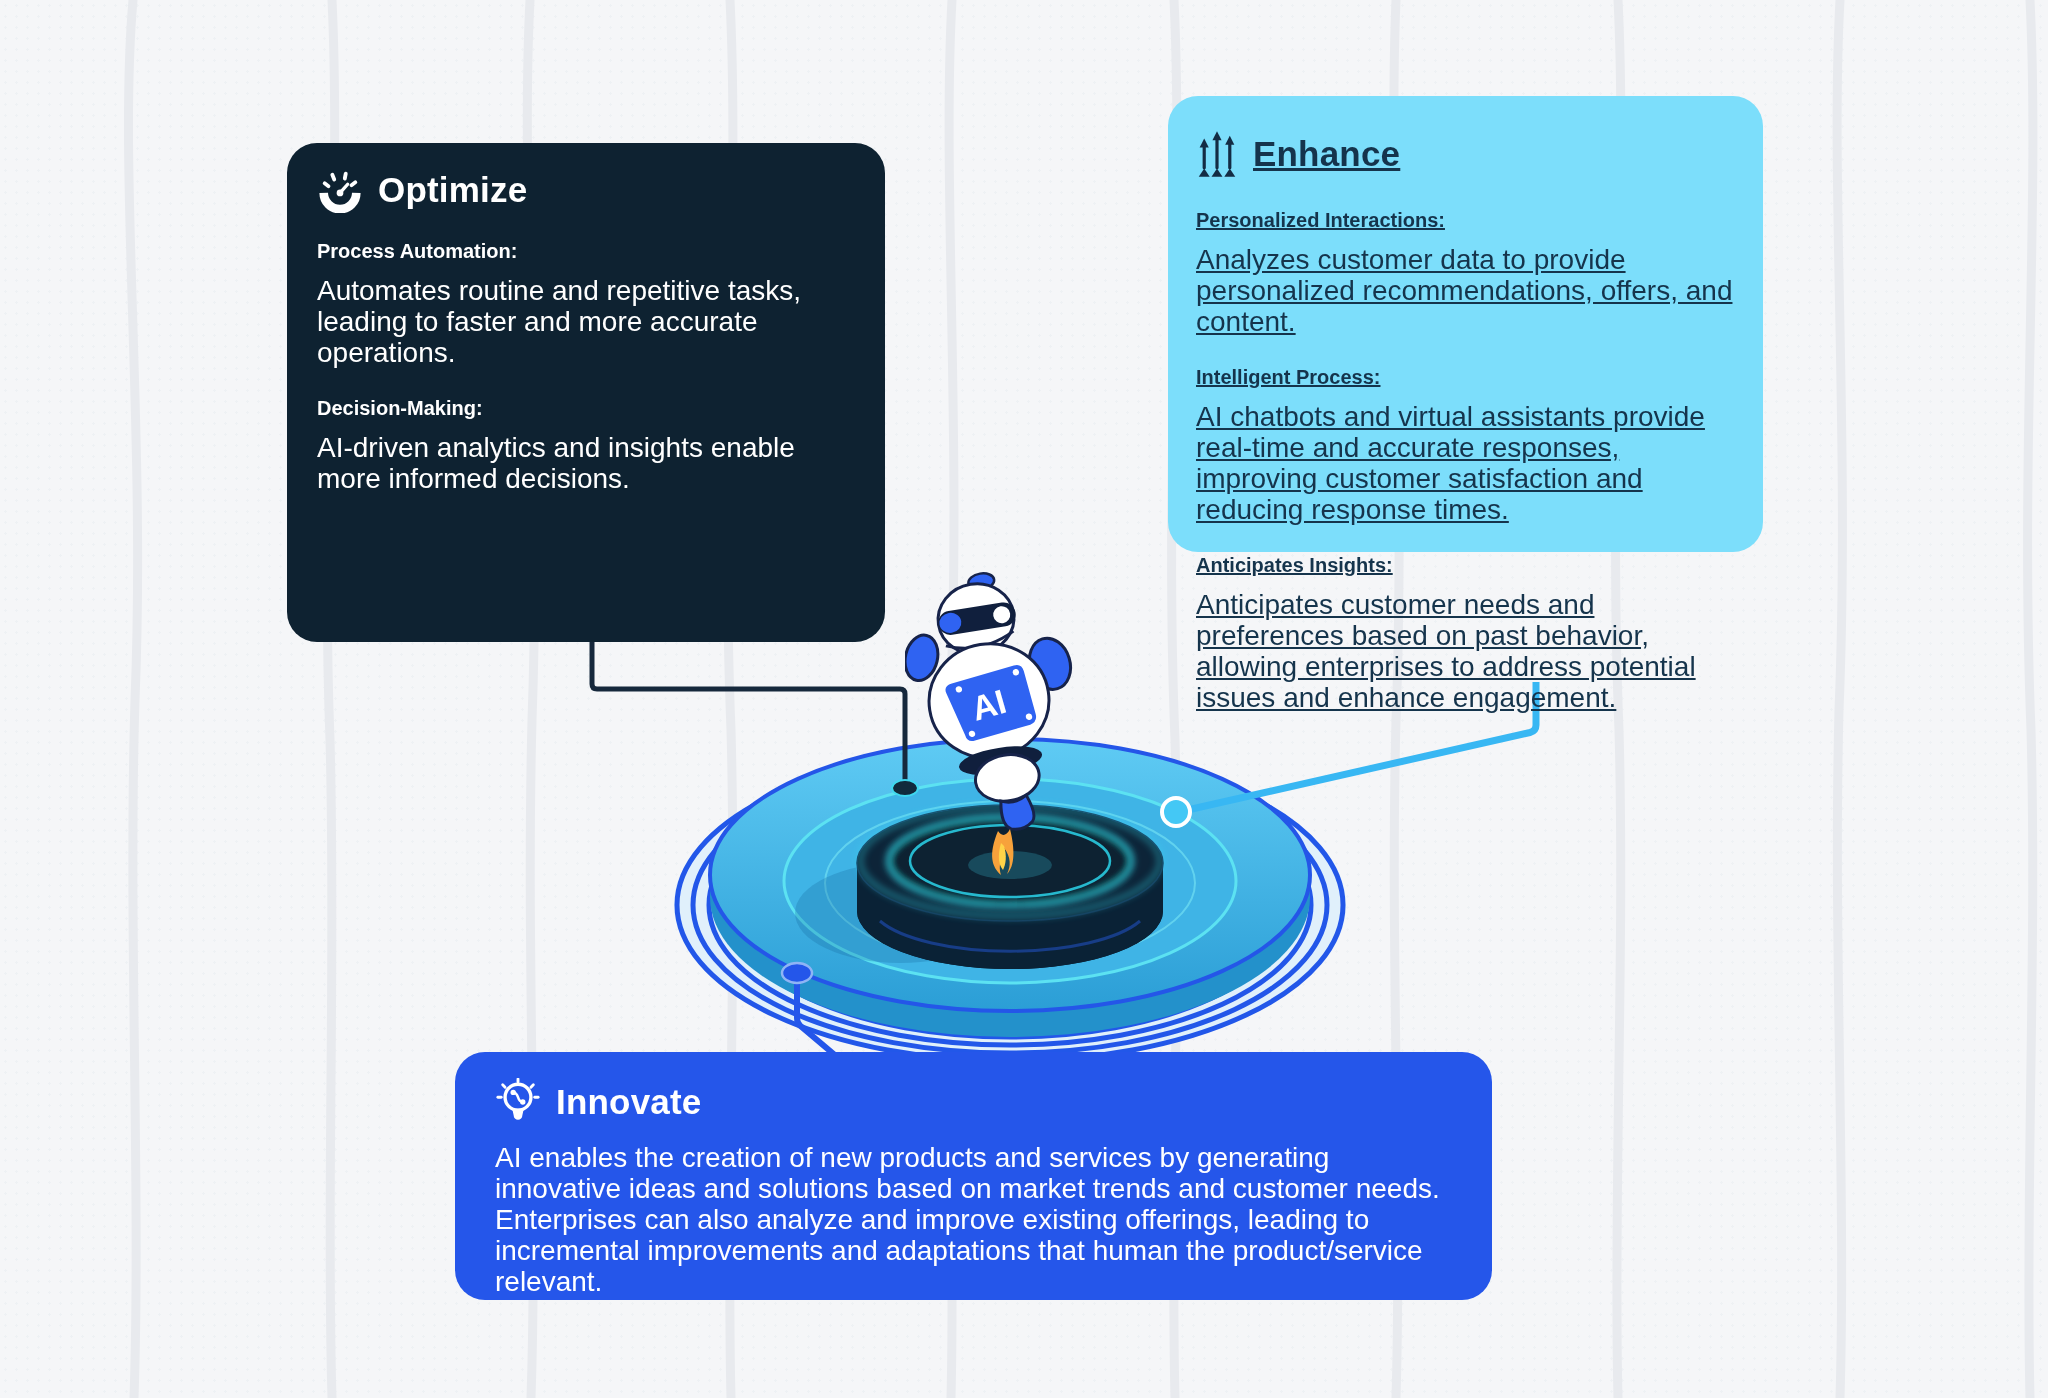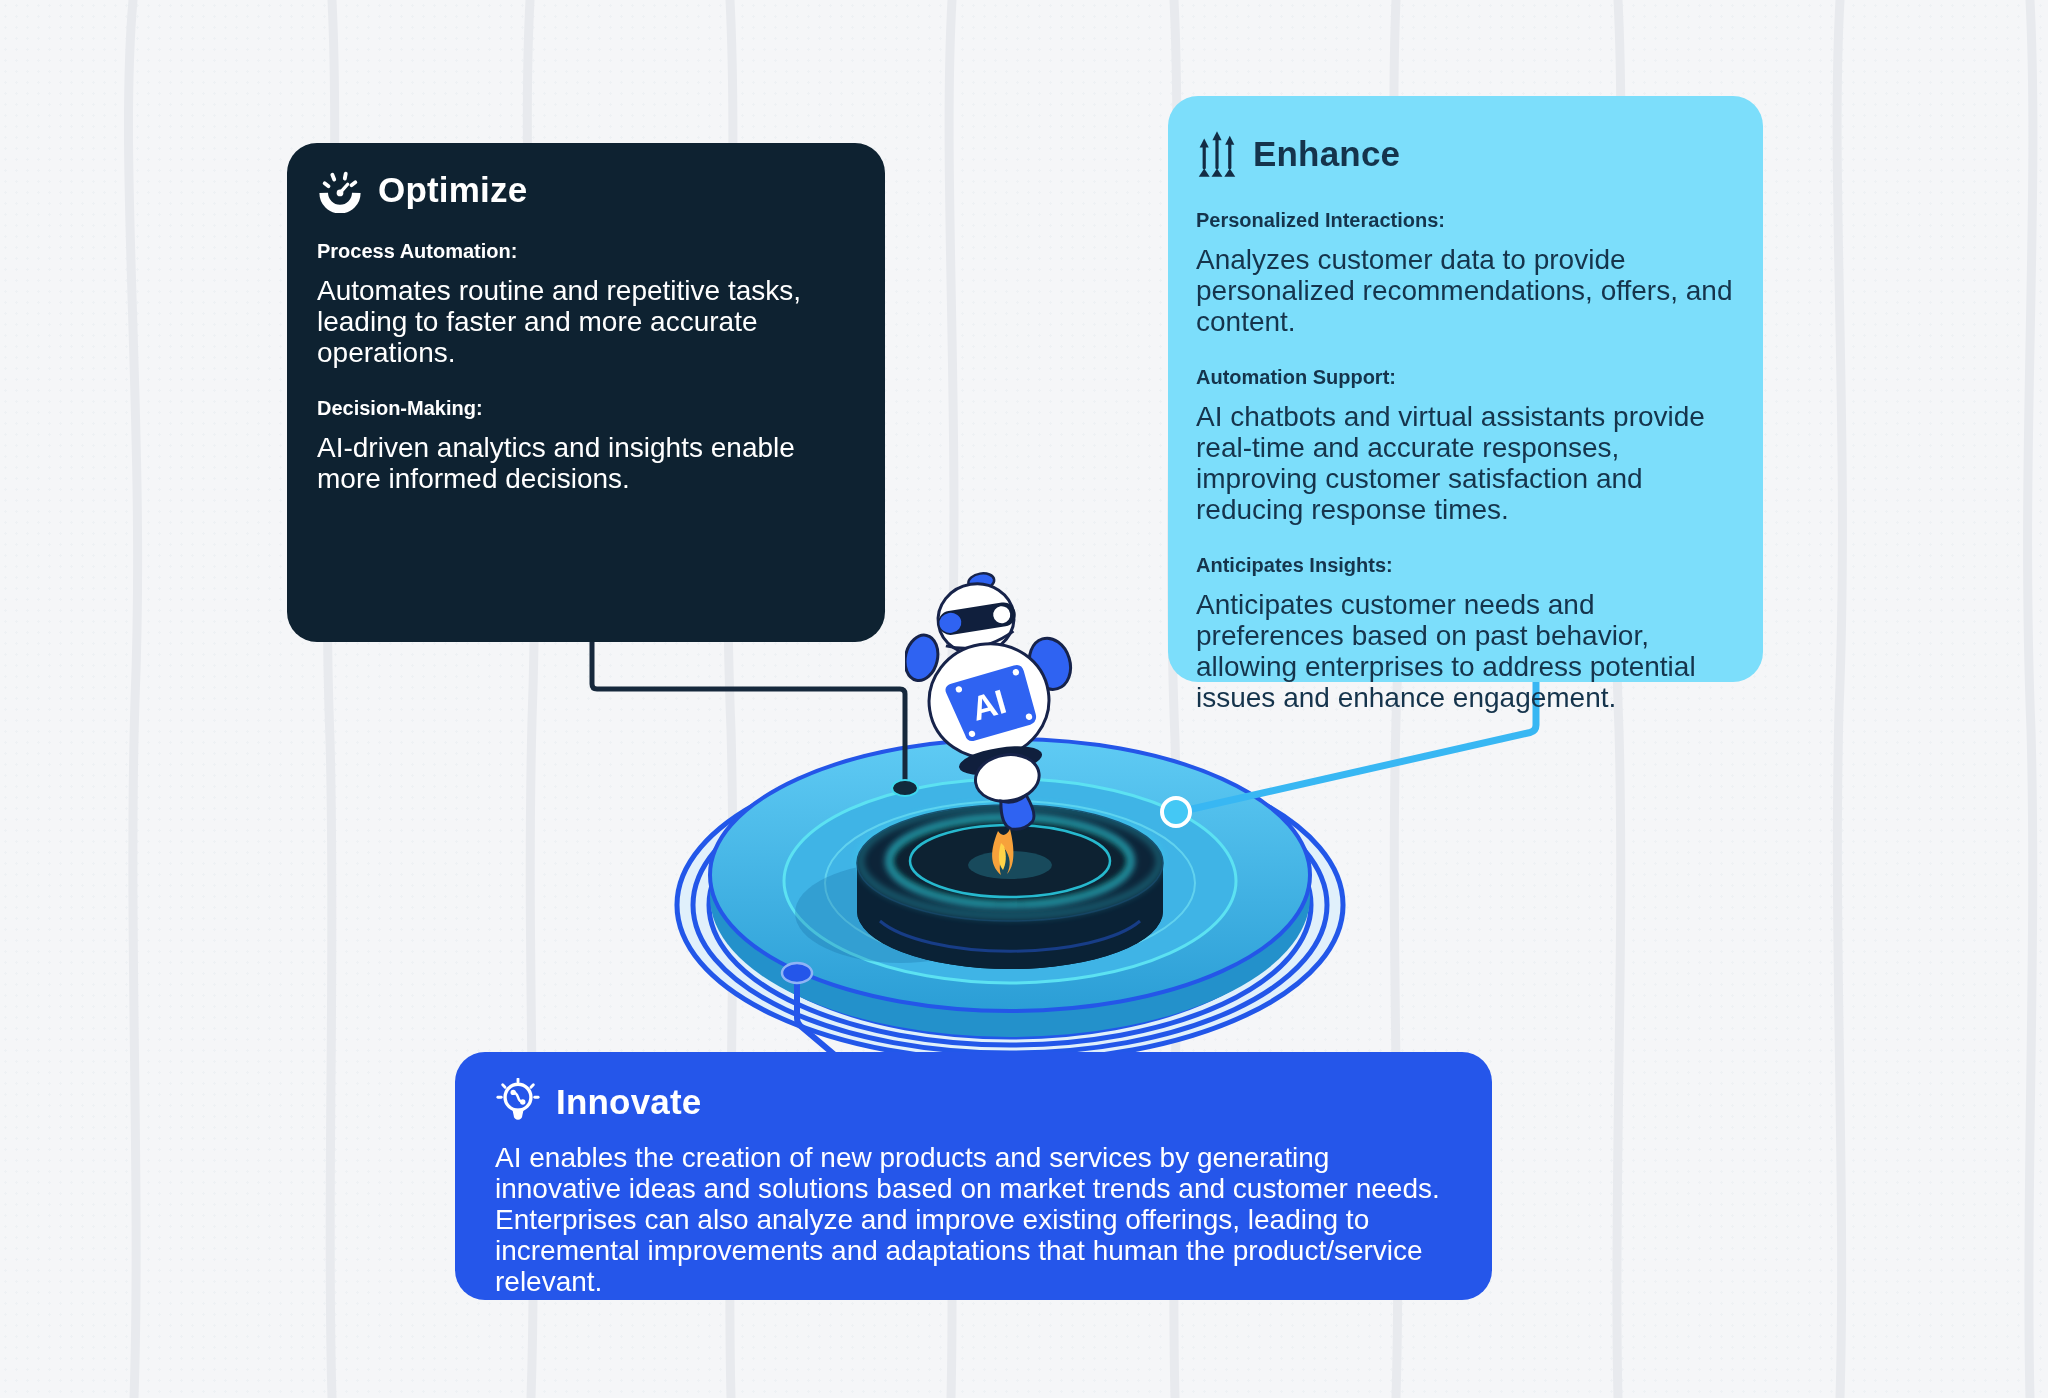--- a/index.html
+++ b/index.html
@@ -18,22 +18,22 @@
   .connectors{position:absolute;inset:0;z-index:3;}
   .robot{position:absolute;left:905px;top:563px;z-index:4;}
   .card{
     position:absolute;z-index:10;border-radius:30px;box-sizing:border-box;
   }
   #card-optimize{
     left:287px;top:143px;width:598px;height:499px;
     padding:24px 30px 24px 30px;color:#ffffff;
   }
   #card-enhance{
-    left:1168px;top:96px;width:595px;height:586px;
-    padding:34px 28px 40px 28px;color:#15344c;
+    left:1168px;top:96px;width:595px;height:456px;
+    padding:34px 28px 40px 28px;color:#15344c;text-decoration:underline;
   }
   #card-innovate{
     left:455px;top:1052px;width:1037px;height:248px;
     padding:26px 32px 24px 32px;color:#ffffff;
   }
   .title-row{display:flex;align-items:center;gap:15px;margin:0 0 22px 0;}
   #card-enhance .title-row{margin-bottom:26px;}
   #card-innovate .title-row{margin-bottom:16px;}
   .card-title{font-size:35px;font-weight:700;letter-spacing:.2px;}
   .sec{margin:0 0 24px 0;}
@@ -185,21 +185,21 @@
         <polygon points="37,41 43,50 31,50"></polygon>
       </g>
     </svg>
     <span class="card-title">Enhance</span>
   </div>
   <div class="sec">
     <p class="sec-head">Personalized Interactions:</p>
     <p class="sec-body">Analyzes customer data to provide personalized recommendations, offers, and content.</p>
   </div>
   <div class="sec">
-    <p class="sec-head">Automation Support:</p>
+    <p class="sec-head">Intelligent Process:</p>
     <p class="sec-body">AI chatbots and virtual assistants provide real-time and accurate responses, improving customer satisfaction and reducing response times.</p>
   </div>
   <div class="sec">
     <p class="sec-head">Anticipates Insights:</p>
     <p class="sec-body">Anticipates customer needs and preferences based on past behavior, allowing enterprises to address potential issues and enhance engagement.</p>
   </div>
 </div>
 
 <div class="card" id="card-innovate" style="background:#2556ea;padding-left:40px;">
   <div class="title-row">

